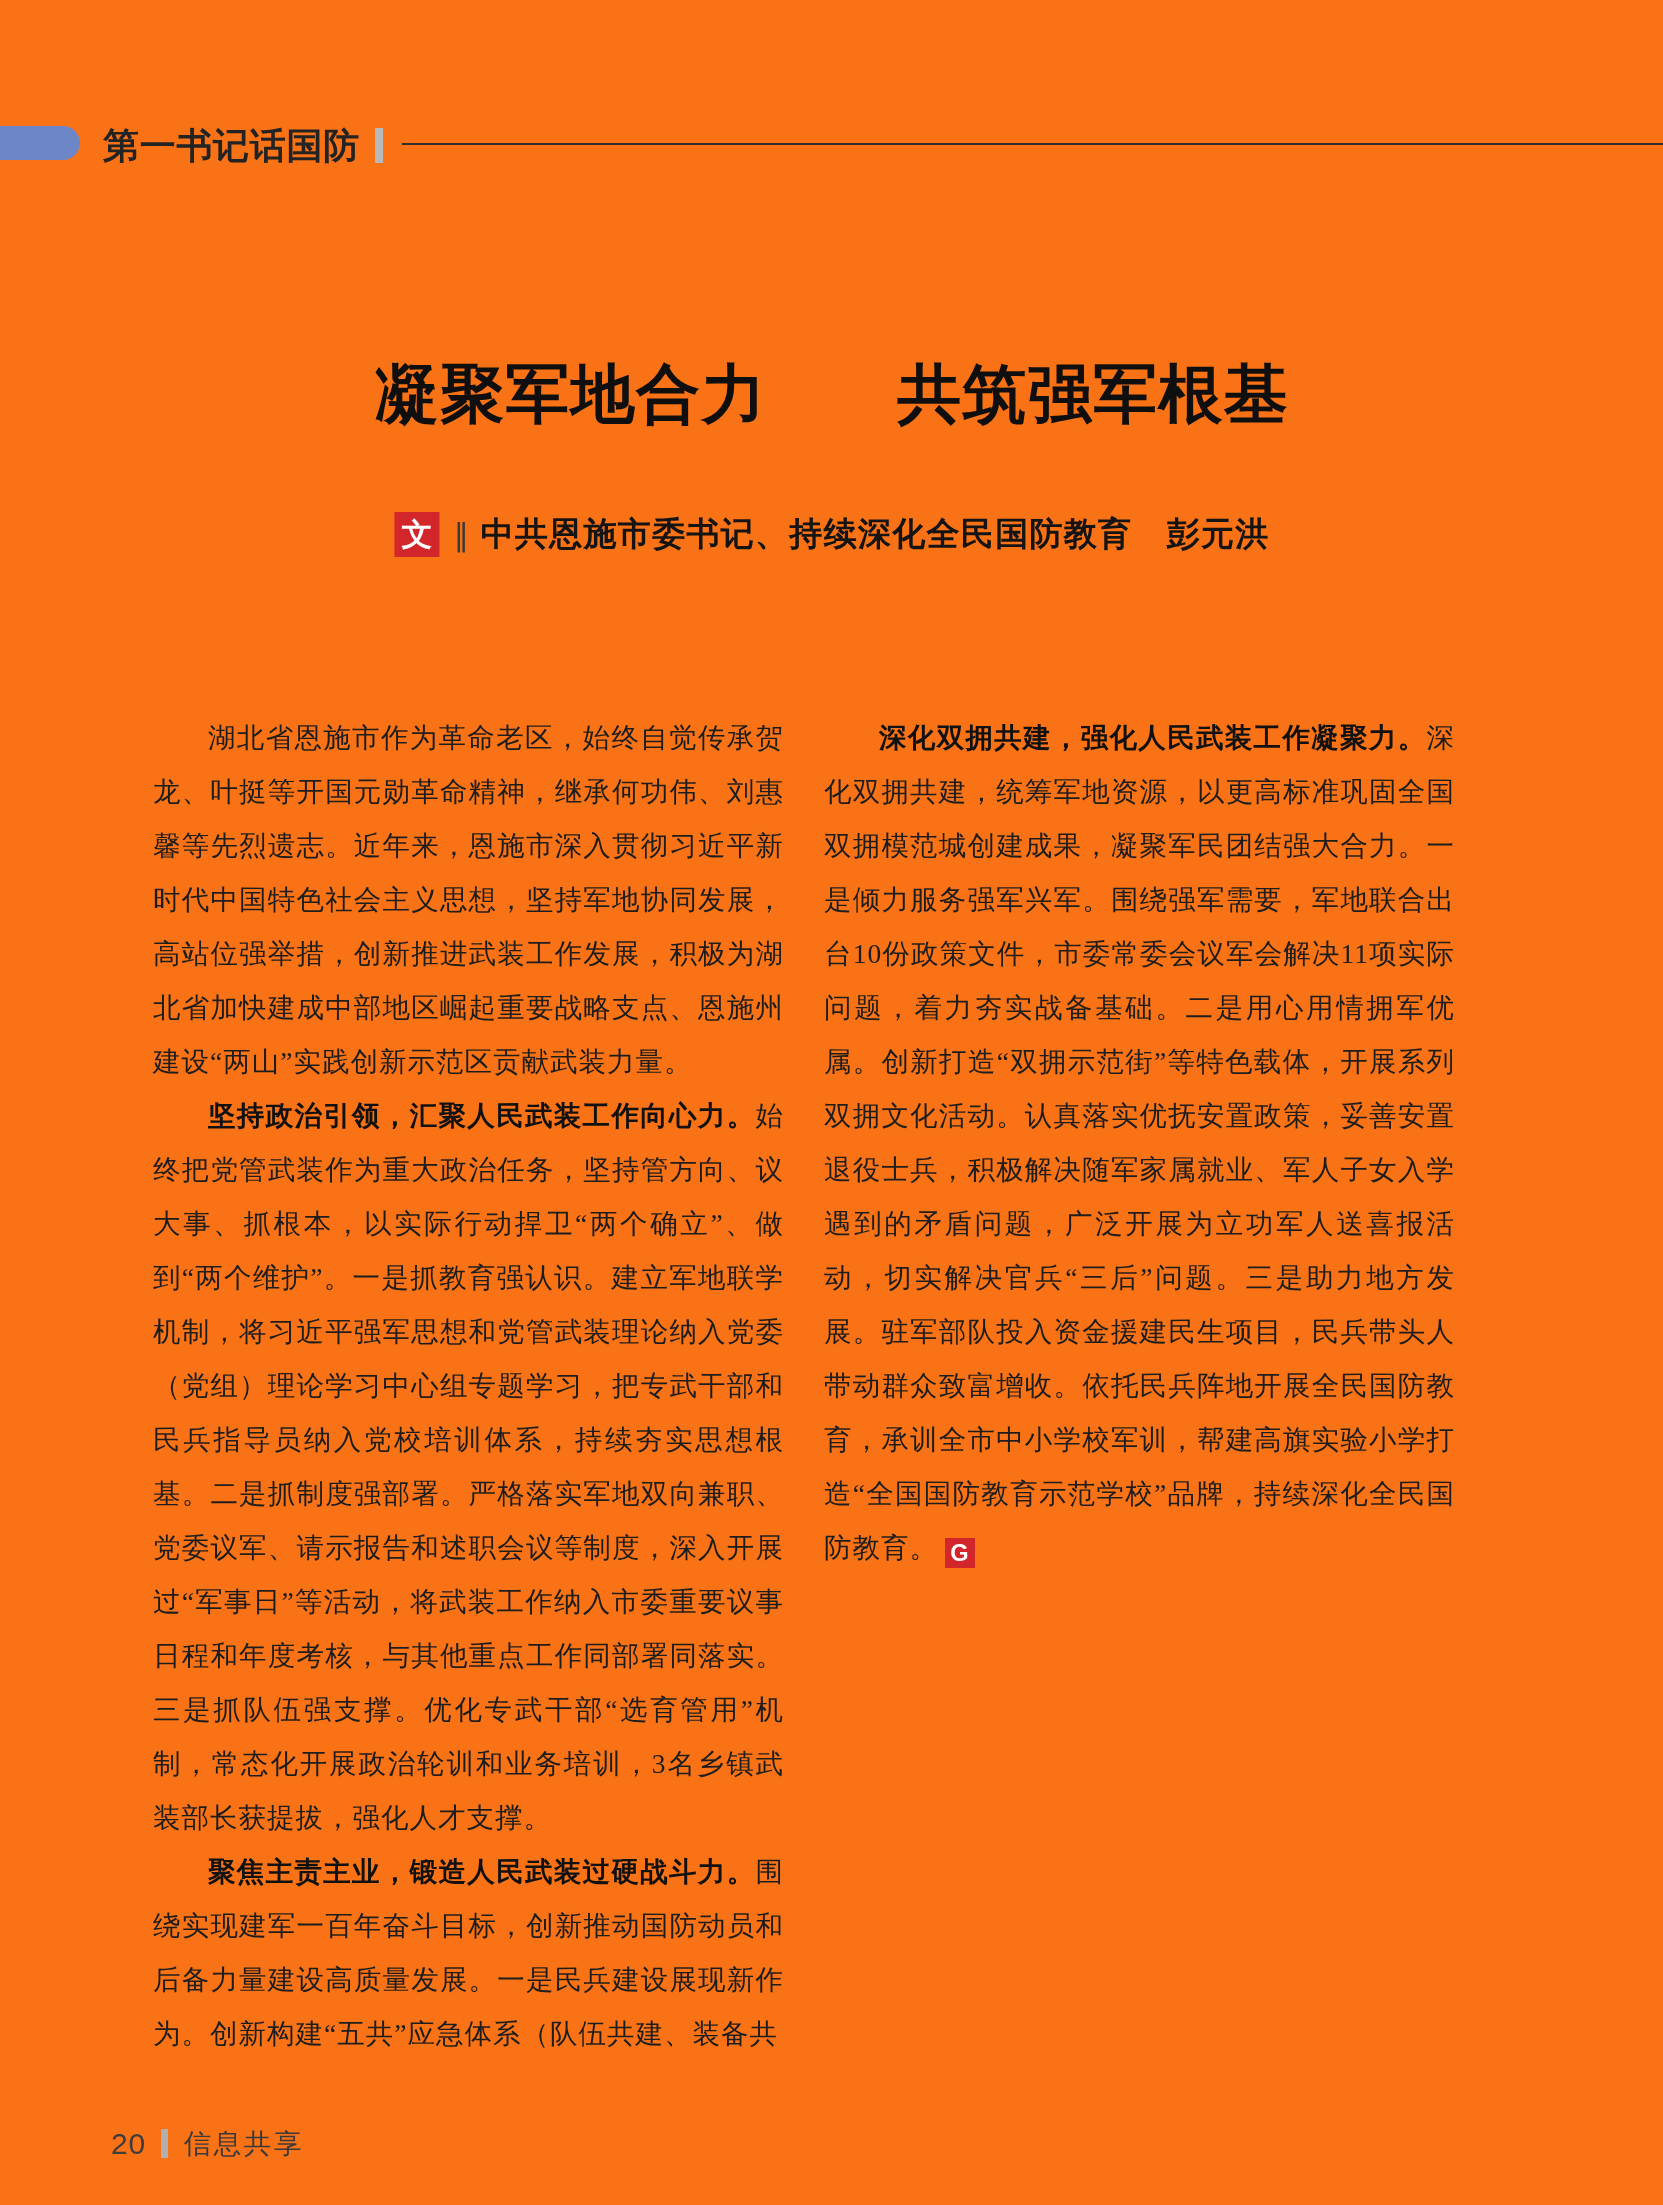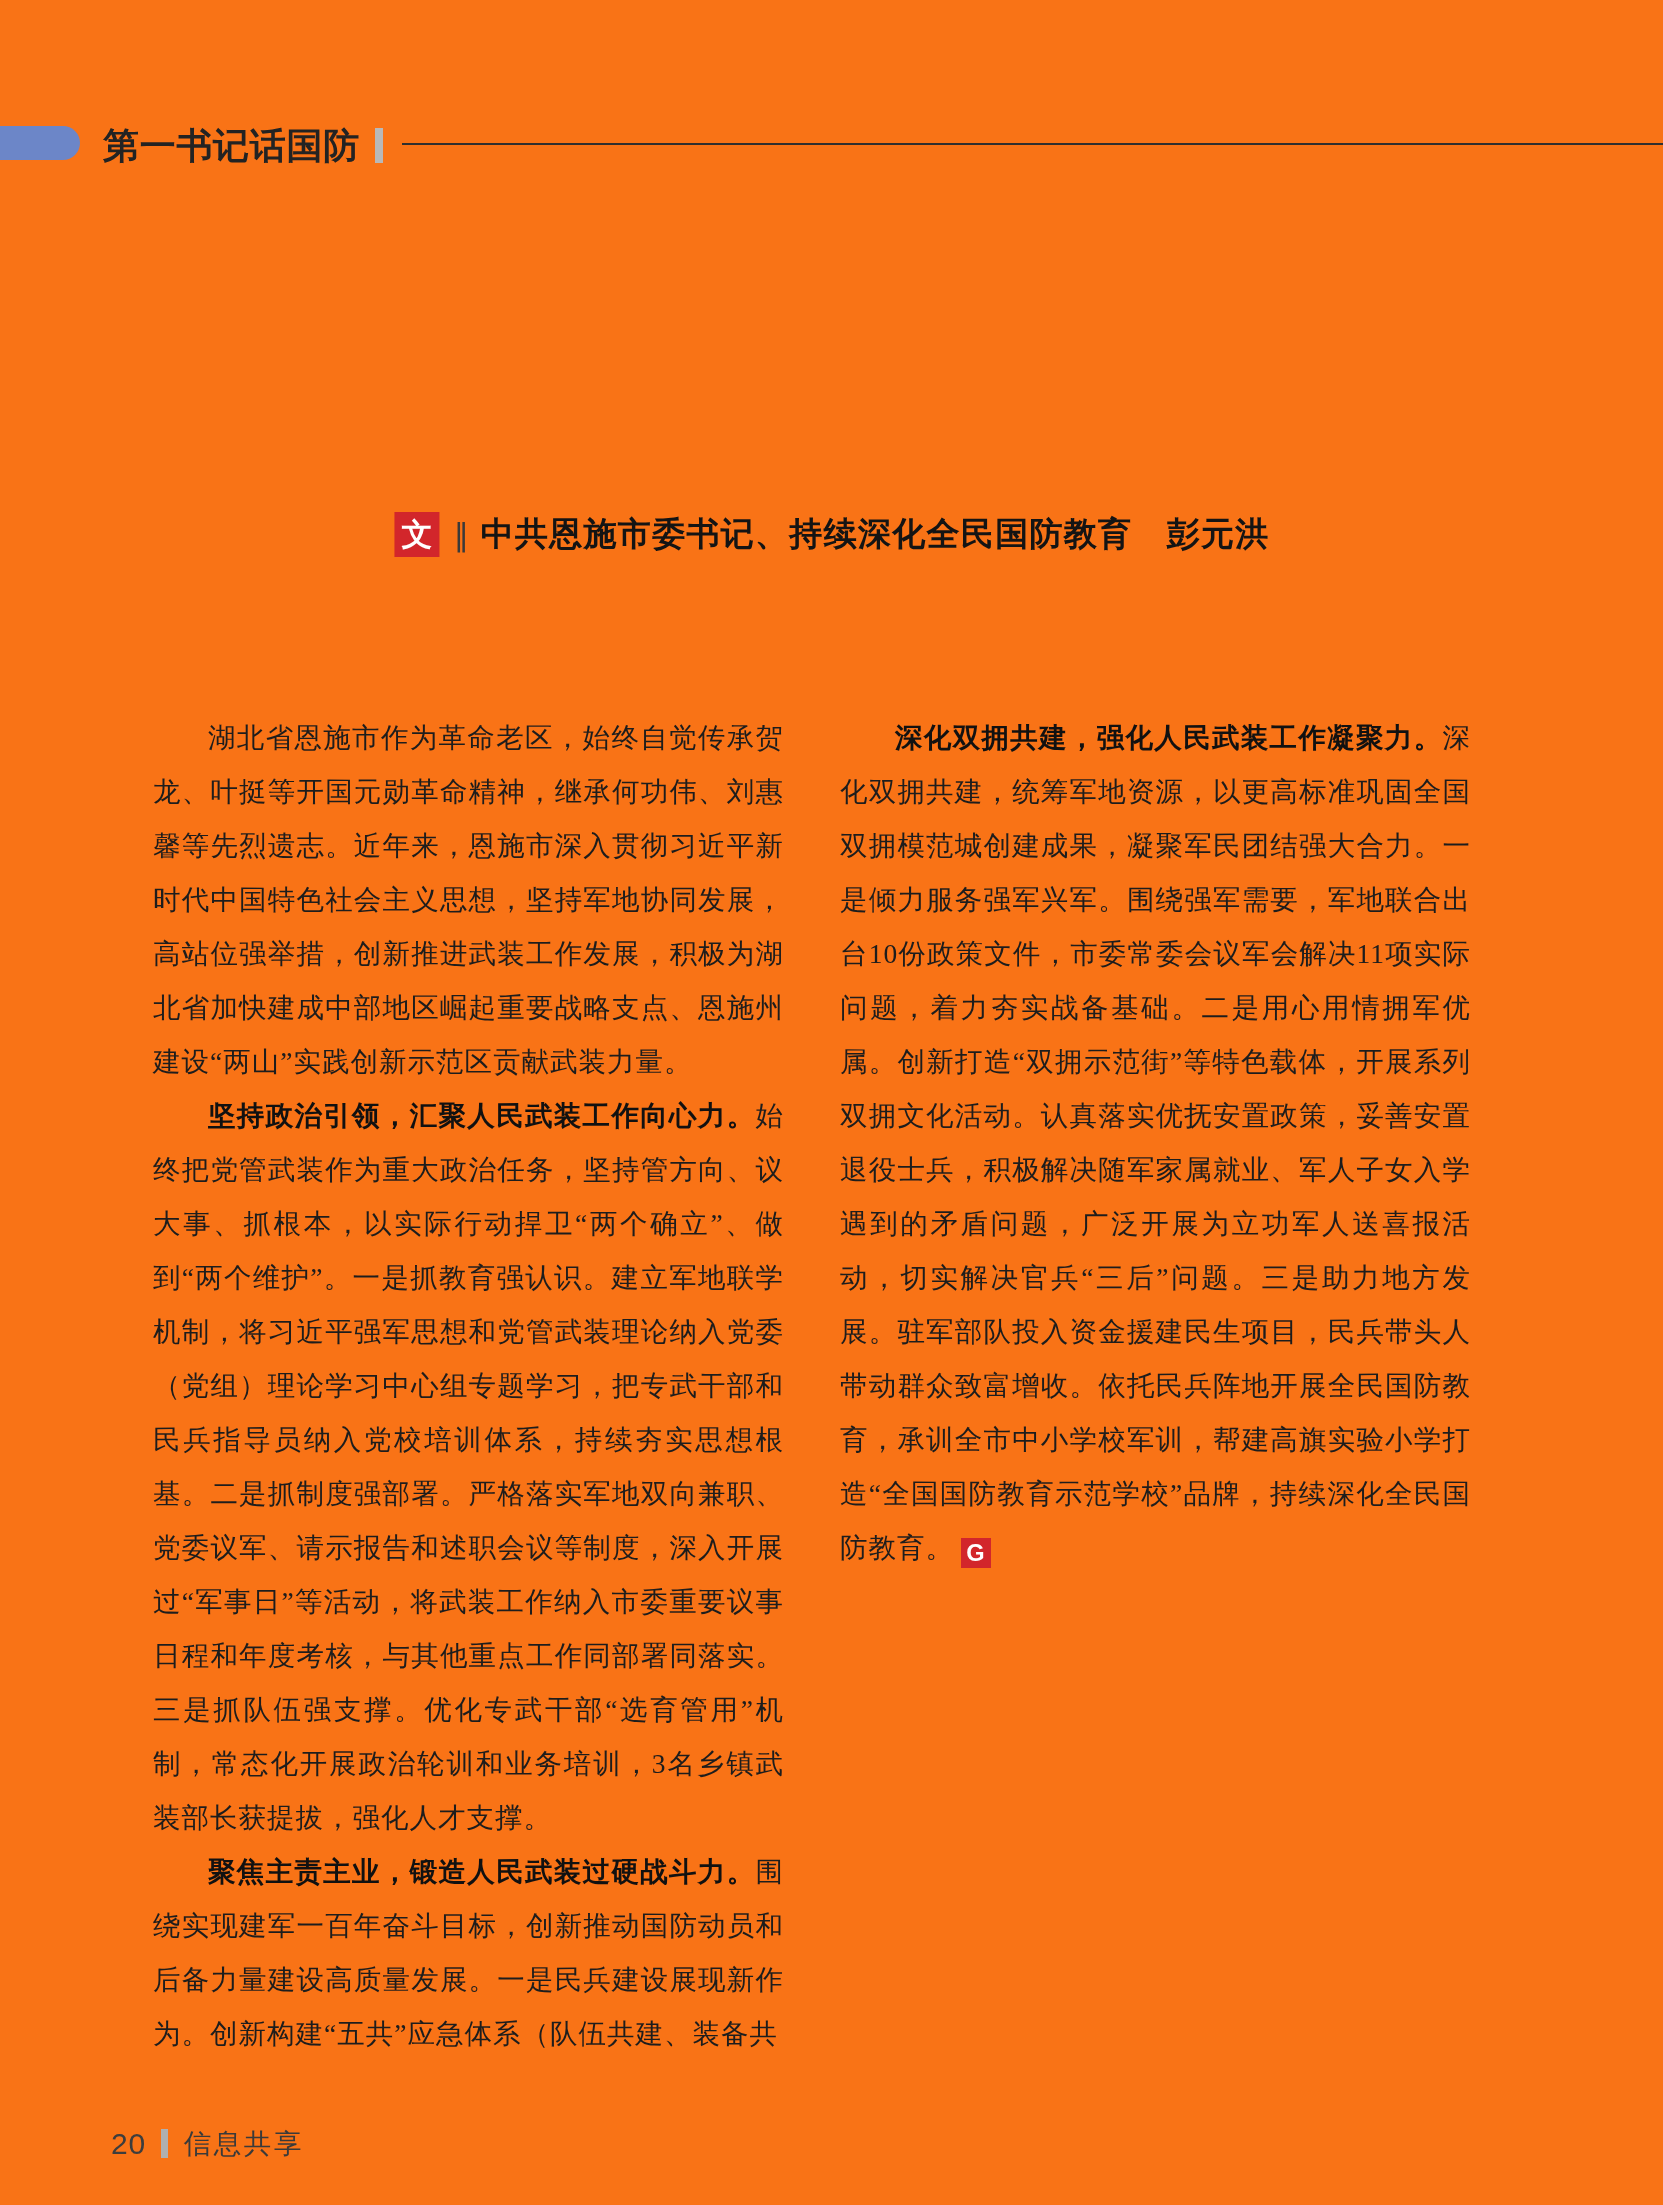--- a/index.html
+++ b/index.html
@@ -51,21 +51,21 @@
     font-family:"DejaVu Sans",sans-serif;
     font-size:30px;color:#3a3a3a;font-weight:400;
   }
   .byline-text{
     font-family:"Liberation Sans","DejaVu Sans",sans-serif;
     font-weight:700;font-size:33px;color:#141414;letter-spacing:1.3px;
   }
   
   .columns{
     position:absolute;left:153px;top:711px;width:1319px;
-    display:flex;gap:56px;
+    display:flex;gap:40px;
   }
   .col{width:631px;}
   .col p{
     margin:0;
     font-size:27.5px;line-height:54px;letter-spacing:1px;
     color:#1d1d1d;text-align:justify;
   }
   .col p.indent{text-indent:2em;}
   .col p b.lead{
     font-family:"Liberation Sans","DejaVu Sans",sans-serif;
@@ -92,20 +92,21 @@
 </head>
 <body>
 
 <div class="page">
 
   <div class="pill"></div>
   <div class="section-title">第一书记话国防</div>
   <div class="gray-tick"></div>
   <div class="rule"></div>
 
+  <h1 class="article-title">凝聚军地合力　　共筑强军根基</h1>
 
   <div class="byline">
     <span class="wen-box">文</span>
     <span class="byline-bars">‖</span>
     <span class="byline-text">中共恩施市委书记、持续深化全民国防教育　彭元洪</span>
   </div>
 
   <div class="columns">
     <div class="col" id="col-left">
         <p class="indent">湖北省恩施市作为革命老区，始终自觉传承贺龙、叶挺等开国元勋革命精神，继承何功伟、刘惠馨等先烈遗志。近年来，恩施市深入贯彻习近平新时代中国特色社会主义思想，坚持军地协同发展，高站位强举措，创新推进武装工作发展，积极为湖北省加快建成中部地区崛起重要战略支点、恩施州建设“两山”实践创新示范区贡献武装力量。</p>

